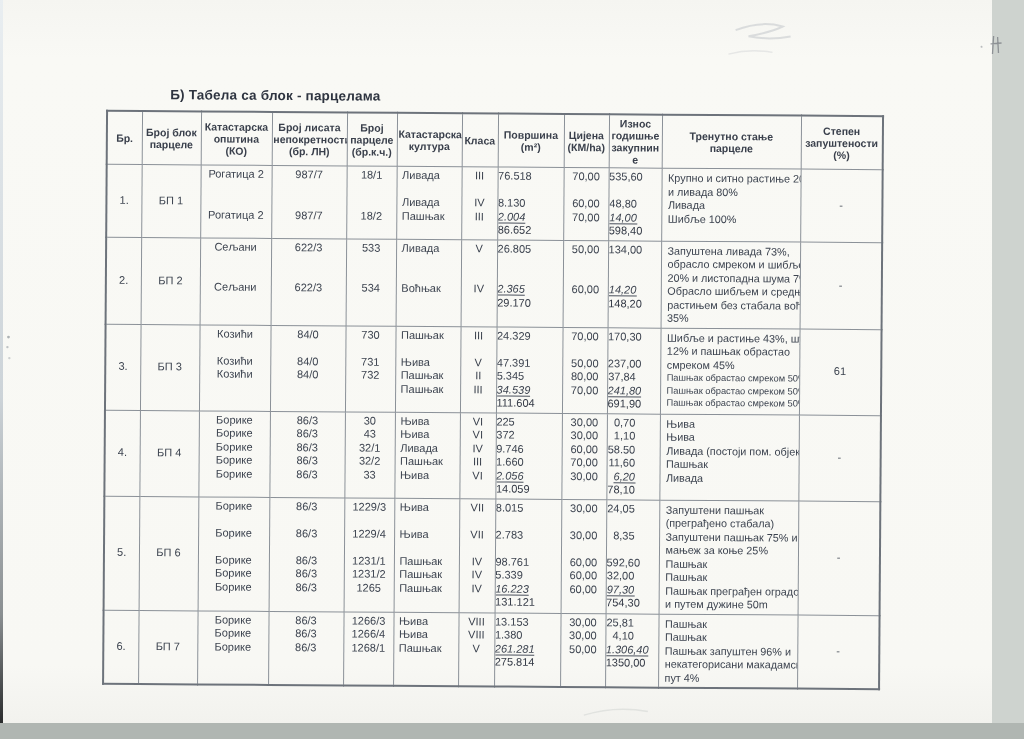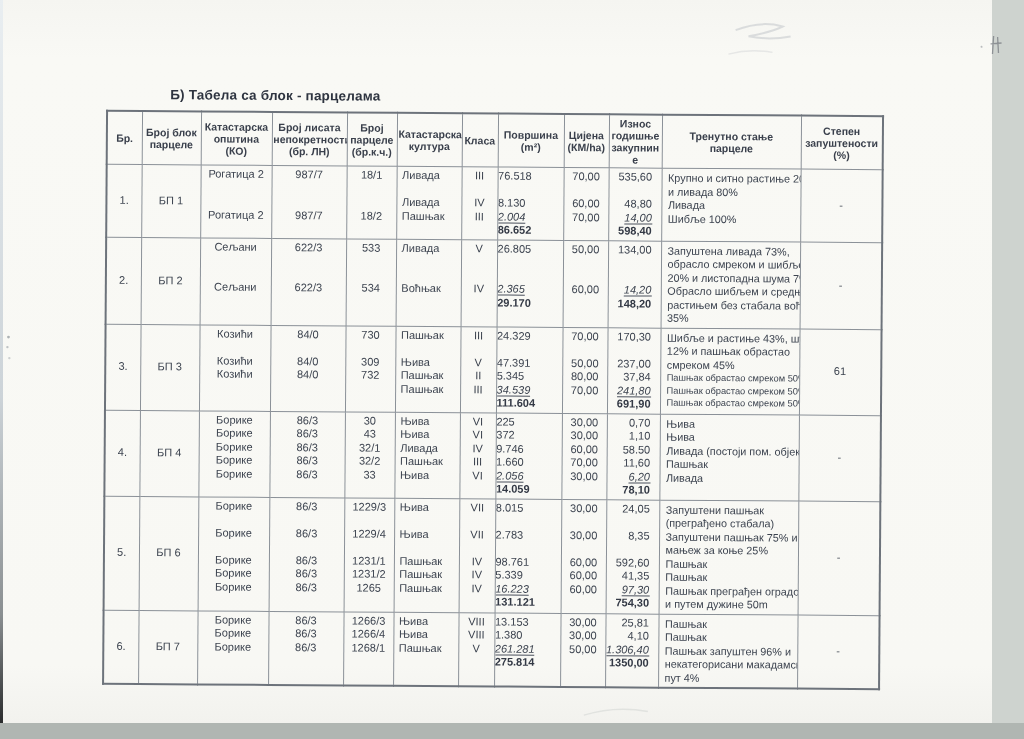--- a/index.html
+++ b/index.html
@@ -32,22 +32,22 @@
   .block-table th{
     font-size:10.5px;font-weight:bold;line-height:12px;color:#3a404c;
     white-space:pre-line;text-align:center;vertical-align:middle;padding:2px 1px;
   }
   .block-table td{font-size:11px;line-height:13.5px;vertical-align:top;padding:2px 0 2px;}
   td.mid{vertical-align:middle;text-align:center;}
   .line{height:13.5px;white-space:nowrap;}
   .al-c .line{text-align:center;}
   .al-l .line{text-align:left;padding-left:5px;}
   .col-area .line{text-align:left;padding-right:24px;}
-  .col-amount .line{text-align:right;padding-right:9px;}
-  .total{font-weight:bold;color:#333945;}
+  .col-amount .line{text-align:right;padding-right:24px;}
+  .total{font-weight:normal;color:#333945;}
   .u{border-bottom:1.2px solid #4a505c;font-style:italic;}
   td.state-cell{padding:3px 2px 2px 6px;font-size:10.8px;}
   td.state-cell .line{white-space:nowrap;}
   td.state-cell .small{font-size:9.3px;line-height:12.5px;height:12.5px;}
   .artifact{position:absolute;pointer-events:none;}
 </style>
 </head>
 <body>
 
 <div class="paper"></div>
@@ -240,21 +240,21 @@
           </td>
           <td class="al-c">
             <div class="line"><span>84/0</span></div>
             <div class="line">&nbsp;</div>
             <div class="line"><span>84/0</span></div>
             <div class="line"><span>84/0</span></div>
           </td>
           <td class="al-c">
             <div class="line"><span>730</span></div>
             <div class="line">&nbsp;</div>
-            <div class="line"><span>309</span></div>
+            <div class="line"><span>731</span></div>
             <div class="line"><span>732</span></div>
           </td>
           <td class="al-l">
             <div class="line"><span>Пашњак</span></div>
             <div class="line">&nbsp;</div>
             <div class="line"><span>Њива</span></div>
             <div class="line"><span>Пашњак</span></div>
             <div class="line"><span>Пашњак</span></div>
           </td>
           <td class="al-c">
@@ -433,21 +433,21 @@
             <div class="line"><span>60,00</span></div>
             <div class="line"><span>60,00</span></div>
             <div class="line"><span>60,00</span></div>
           </td>
           <td class="col-amount">
             <div class="line"><span>24,05</span></div>
             <div class="line">&nbsp;</div>
             <div class="line"><span>8,35</span></div>
             <div class="line">&nbsp;</div>
             <div class="line"><span>592,60</span></div>
-            <div class="line"><span>41,35</span></div>
+            <div class="line"><span>32,00</span></div>
             <div class="line"><span class="u">97,30</span></div>
             <div class="line total">754,30</div>
           </td>
           <td class="state-cell">
             <div class="line"><span>Запуштени пашњак</span></div>
             <div class="line"><span>(преграђено стабала)</span></div>
             <div class="line"><span>Запуштени пашњак 75% и</span></div>
             <div class="line"><span>мањеж за коње 25%</span></div>
             <div class="line"><span>Пашњак</span></div>
             <div class="line"><span>Пашњак</span></div>

